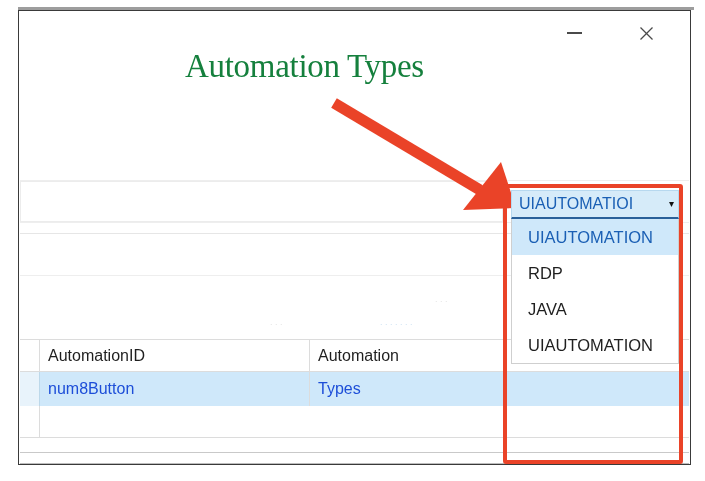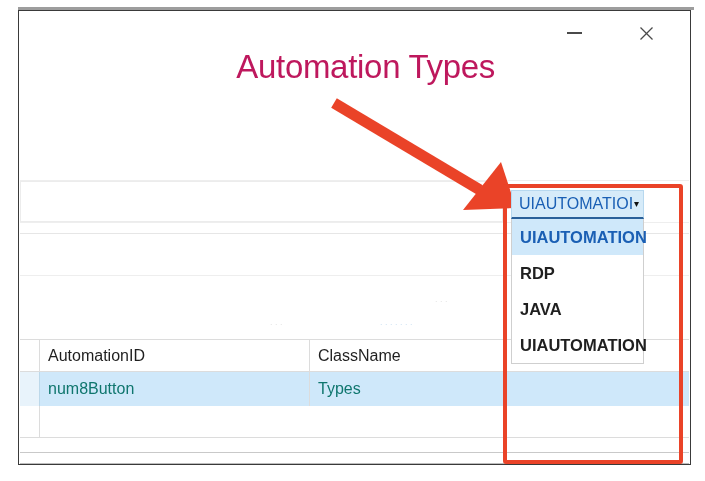--- a/index.html
+++ b/index.html
@@ -86,24 +86,24 @@
     background: #4a4a4a;
   }
   .glyph-close svg { display: block; }
 
   
   .annotation-title {
     position: absolute;
     left: 185px;
     top: 48px;
     width: 310px;
-    text-align: right;
+    text-align: left;
     font-size: 33px;
-    color: #be185d;
-    font-family: Liberation Sans, sans-serif;
+    color: #15803d;
+    font-family: Liberation Serif, serif;
     letter-spacing: -0.3px;
     white-space: nowrap;
   }
 
   
   .annotation-arrow {
     position: absolute;
     left: 320px;
     top: 90px;
     width: 200px;
@@ -177,21 +177,21 @@
     height: 32px;
     background: #ffffff;
     border-bottom: 1px solid #dcdcdc;
   }
   .cell {
     box-sizing: border-box;
     display: flex;
     align-items: center;
     padding-left: 8px;
     font-size: 16px;
-    color: #0f766e;
+    color: #1d4ed8;
     overflow: hidden;
     white-space: nowrap;
     font-family: "Liberation Sans", sans-serif;
   }
   .cell.rowsel { width: 20px; padding-left: 0; border-right: 1px solid #dcdcdc; }
   .cell.c-auto { width: 270px; border-right: 1px solid #dcdcdc; }
   .cell.c-class { width: 379px; }
   .grid-header .cell { color: #1f1f1f; }
   .grid-body-row .cell.rowsel { border-right: 1px solid #bcd8ea; background: #e8f3fb; }
 
@@ -206,21 +206,21 @@
     border-top: 1px solid #c9c9c9;
     border-bottom: 1px solid #bdbdbd;
     box-sizing: border-box;
   }
 
   
   .combo-wrap {
     position: absolute;
     left: 511px;
     top: 190px;
-    width: 133px;
+    width: 168px;
     z-index: 6;
   }
   .combo-field {
     position: relative;
     height: 29px;
     background: #d6ebf9;
     border: 1px solid #b7d8ef;
     border-bottom: 2px solid #2a6099;
     box-sizing: border-box;
     display: flex;
@@ -244,26 +244,25 @@
   .combo-list {
     background: #ffffff;
     border: 1px solid #cfcfcf;
     border-top: none;
     box-sizing: border-box;
   }
   .combo-item {
     height: 36px;
     display: flex;
     align-items: center;
-    padding-left: 8px;
+    padding-left: 16px;
     font-size: 16.5px;
     color: #1f1f1f;
     white-space: nowrap;
     font-family: "Liberation Sans", sans-serif;
-    font-weight: bold;
   }
   .combo-item.selected {
     background: #cfe8fa;
     color: #1a5fb4;
   }
 
   
   .red-rect {
     position: absolute;
     left: 503px;
@@ -309,21 +308,21 @@
     <div class="ghost-text" style="left:415px; top:242px;">. . .</div>
     <div class="ghost-text blue" style="left:360px; top:265px;">. . . . . . .</div>
     <div class="ghost-text" style="left:250px; top:265px;">. . .</div>
   </div>
 
   <div class="grid">
 
     <div class="grid-row grid-header">
       <div class="cell rowsel"></div>
       <div class="cell c-auto">AutomationID</div>
-      <div class="cell c-class">ClassName</div>
+      <div class="cell c-class">Automation</div>
     </div>
 
     <div class="grid-row grid-body-row">
       <div class="cell rowsel"></div>
       <div class="cell c-auto">num8Button</div>
       <div class="cell c-class">Types</div>
     </div>
 
     <div class="grid-row grid-empty-row">
       <div class="cell rowsel"></div>

